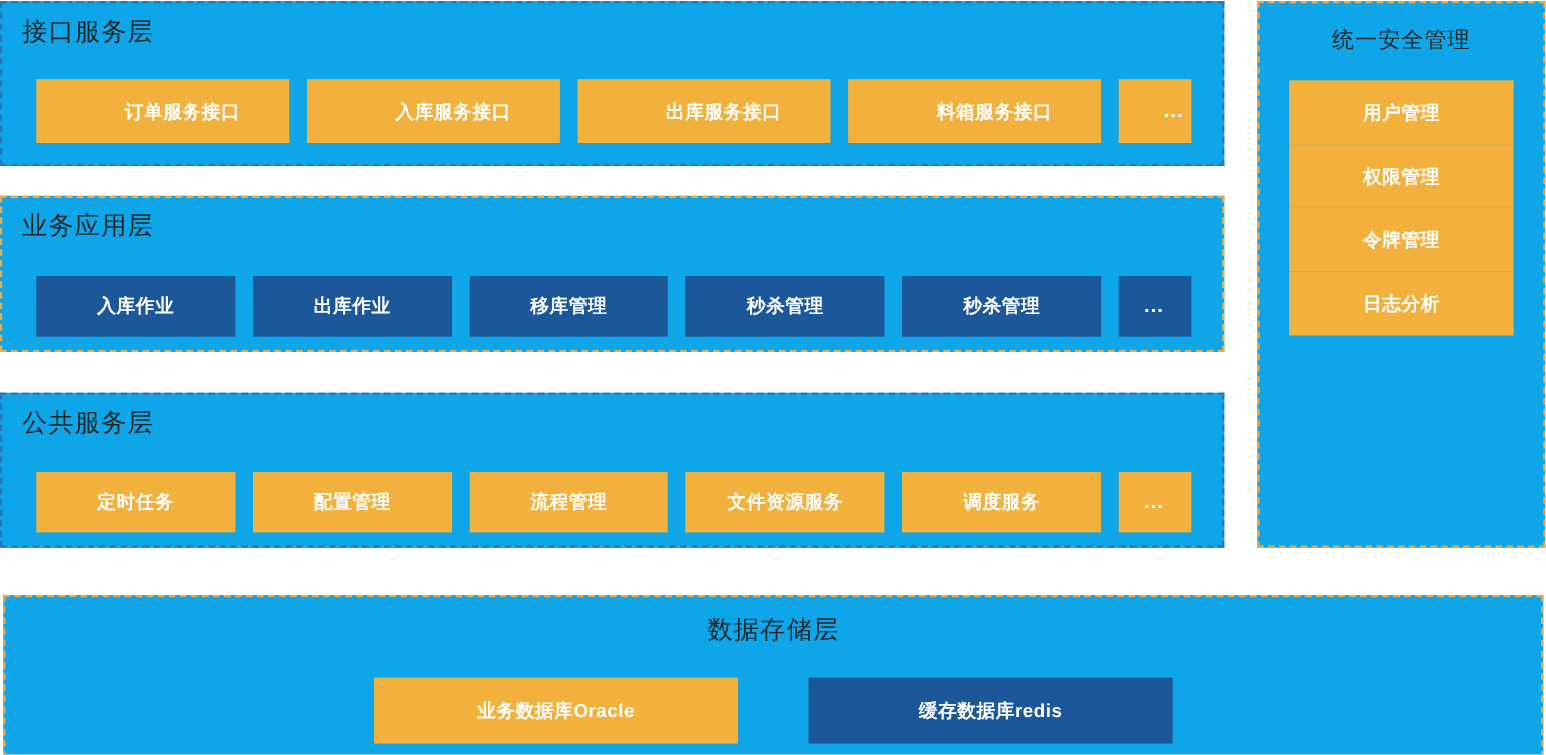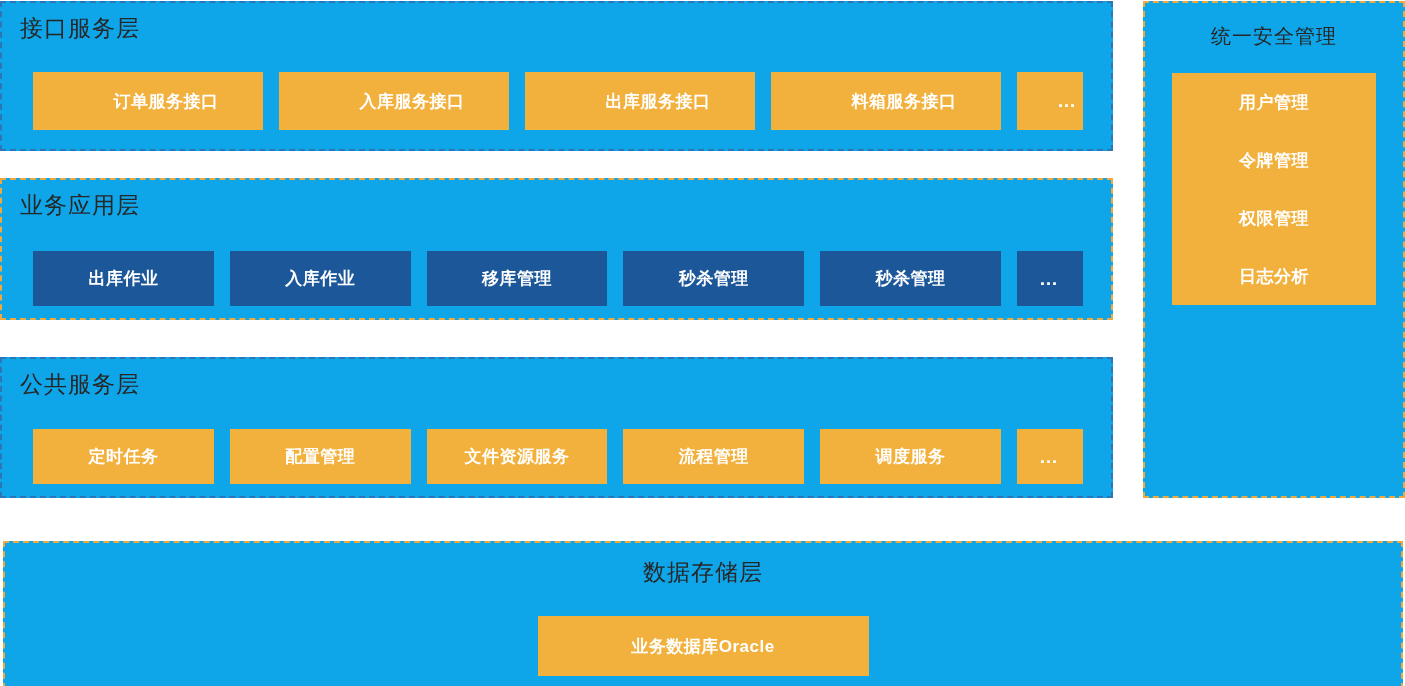--- a/index.html
+++ b/index.html
@@ -147,49 +147,50 @@
     <div class="node gold">入库服务接口</div>
     <div class="node gold">出库服务接口</div>
     <div class="node gold">料箱服务接口</div>
     <div class="node gold ellipsis">…</div>
   </div>
 </div>
 
 <div class="layer gold-frame" id="layer-business">
   <div class="layer-title">业务应用层</div>
   <div class="node-row">
+    <div class="node blue">入库作业</div>
     <div class="node blue">出库作业</div>
-    <div class="node blue">入库作业</div>
     <div class="node blue">移库管理</div>
     <div class="node blue">秒杀管理</div>
     <div class="node blue">秒杀管理</div>
     <div class="node blue ellipsis">…</div>
   </div>
 </div>
 
 <div class="layer blue-frame" id="layer-common">
   <div class="layer-title">公共服务层</div>
   <div class="node-row">
     <div class="node gold">定时任务</div>
     <div class="node gold">配置管理</div>
+    <div class="node gold">流程管理</div>
     <div class="node gold">文件资源服务</div>
-    <div class="node gold">流程管理</div>
     <div class="node gold">调度服务</div>
     <div class="node gold ellipsis">…</div>
   </div>
 </div>
 
 <div class="layer gold-frame" id="layer-security">
   <div class="layer-title centered">统一安全管理</div>
   <div class="security-list">
     <div class="node gold">用户管理</div>
+    <div class="node gold">权限管理</div>
     <div class="node gold">令牌管理</div>
-    <div class="node gold">权限管理</div>
     <div class="node gold">日志分析</div>
   </div>
 </div>
 
 <div class="layer gold-frame" id="layer-storage">
   <div class="layer-title centered">数据存储层</div>
   <div class="storage-row">
     <div class="node gold">业务数据库Oracle</div>
+    <div class="node blue">缓存数据库redis</div>
   </div>
 </div>
 
 </body></html>

